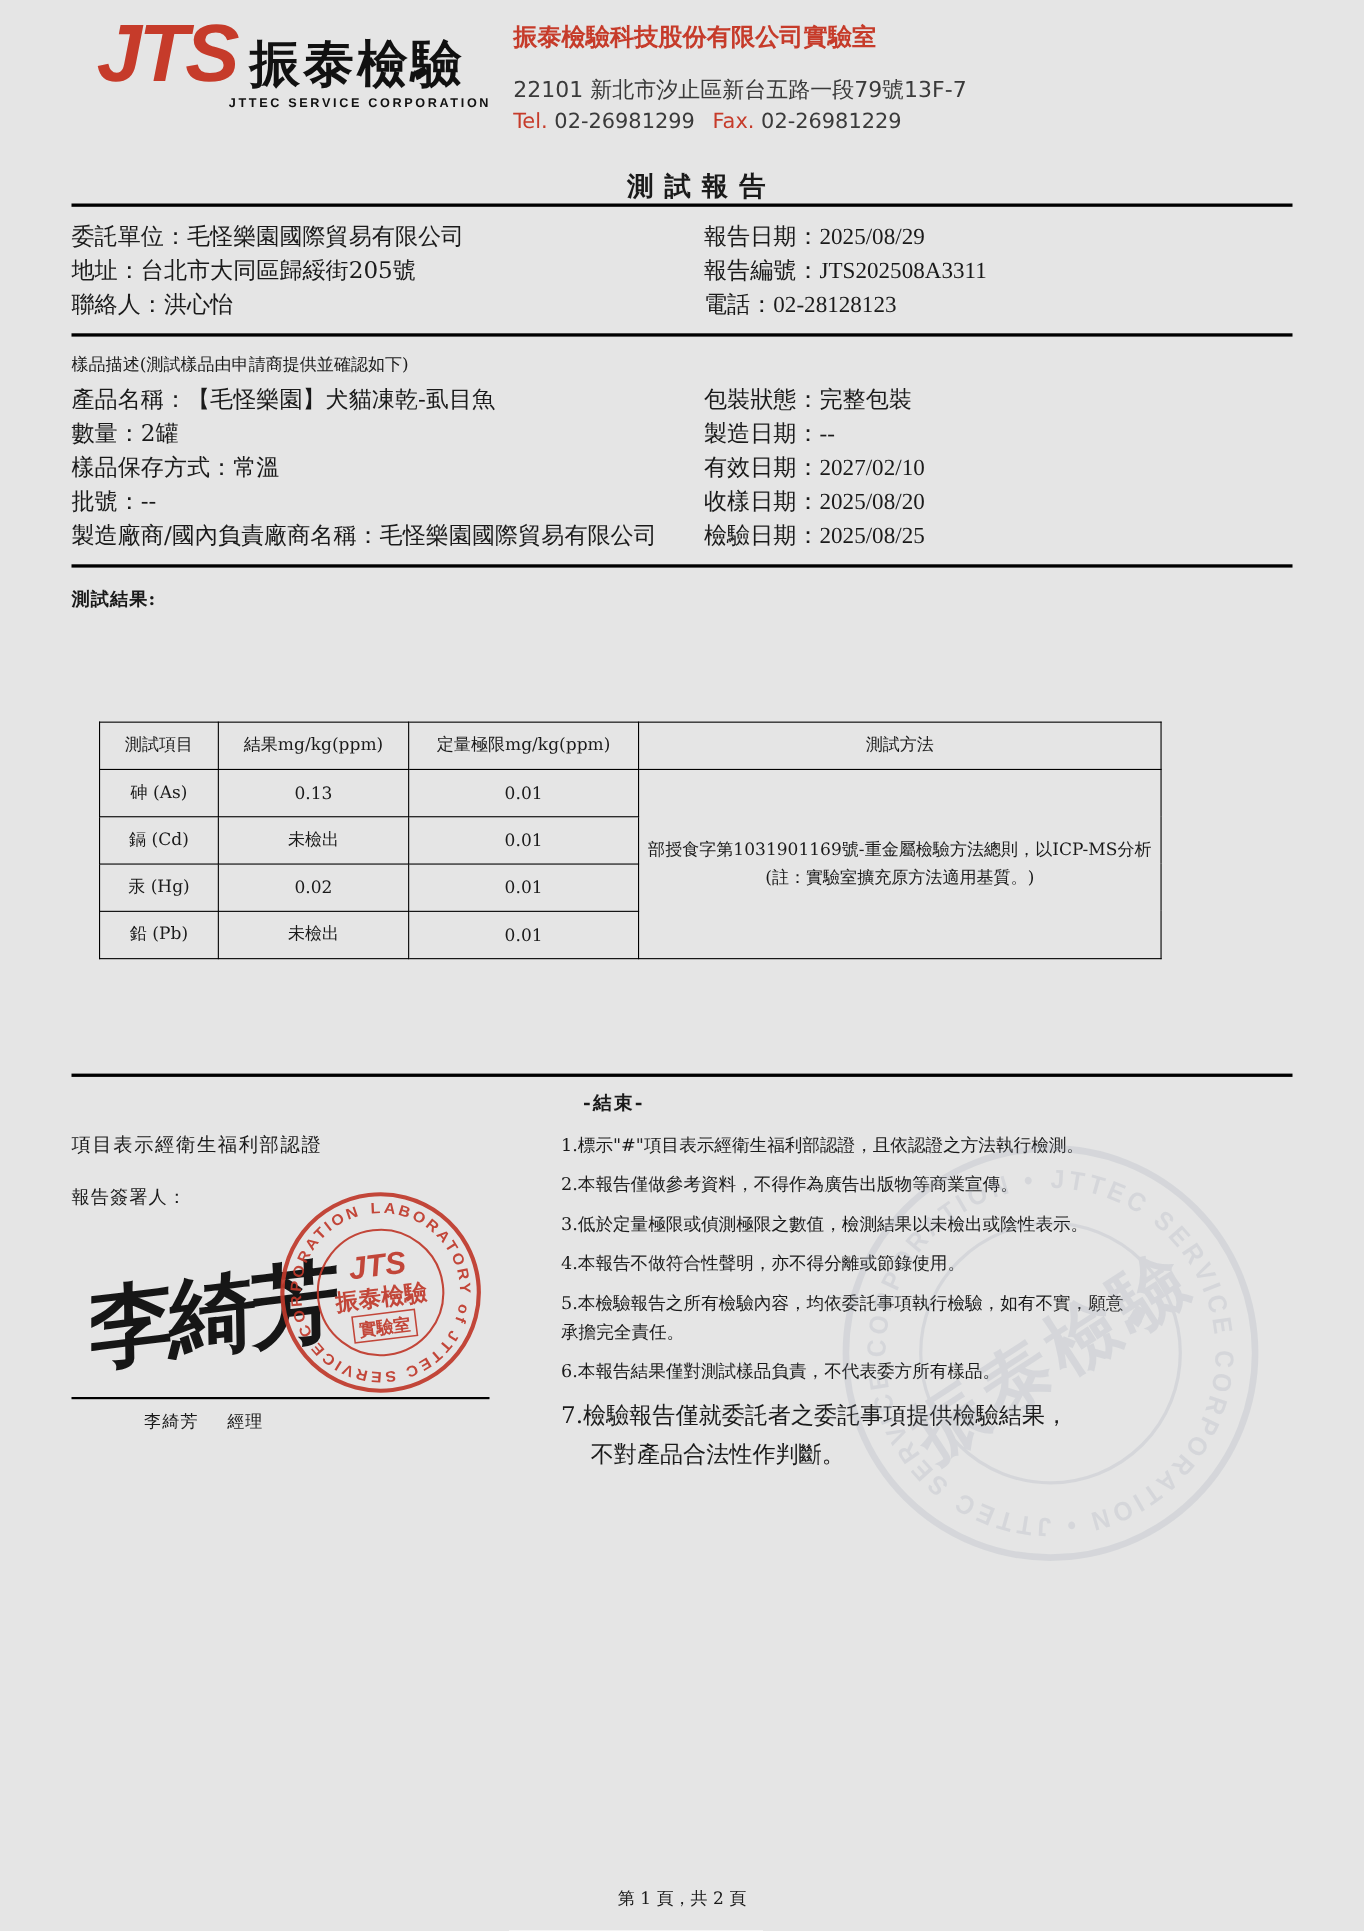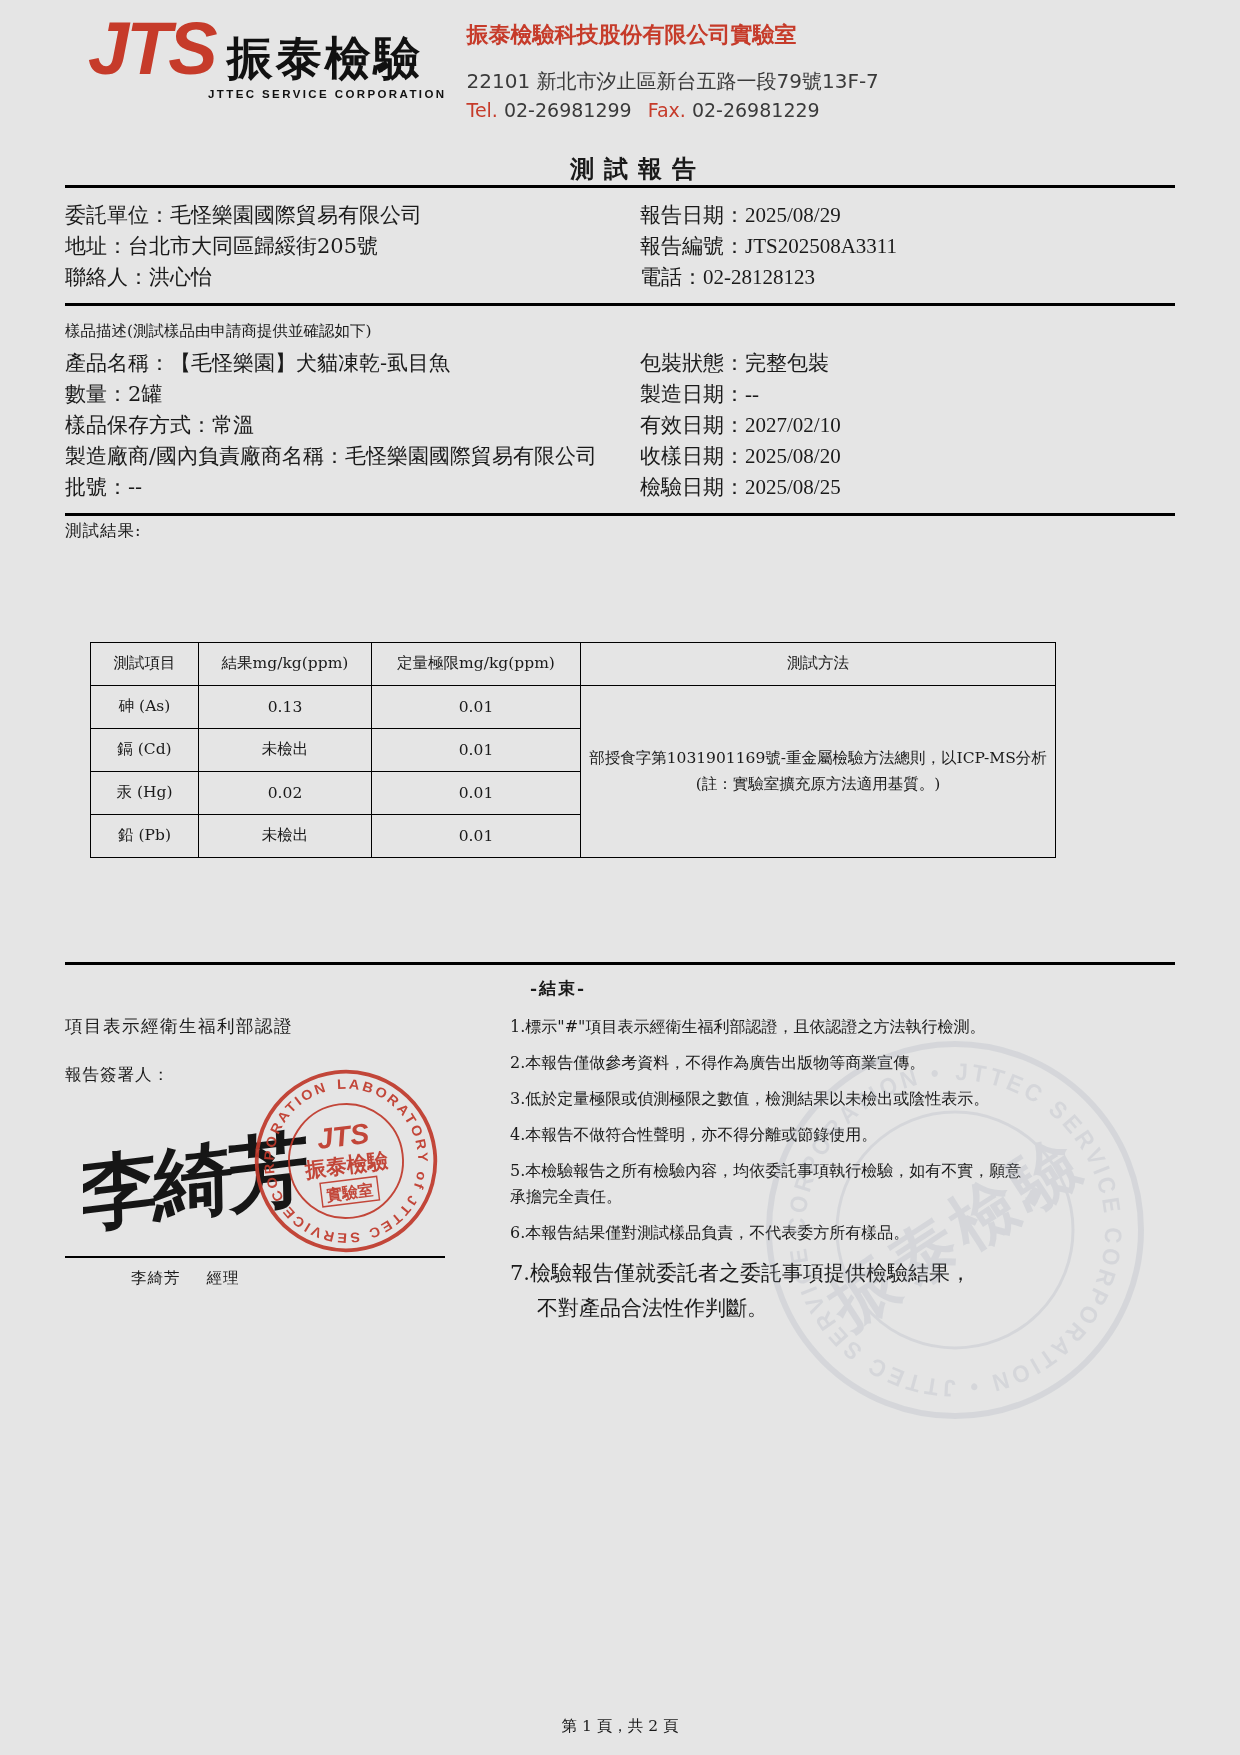--- a/index.html
+++ b/index.html
@@ -29,21 +29,21 @@
   
   .title{text-align:center;font-size:24px;font-weight:700;letter-spacing:10px;margin-top:32px;padding-left:36px;}
   .rule{margin:0 65px;border-top:3px solid #000;height:0;}
   
   .cols{display:flex;padding:12px 65px 10px;}
   .col-l{width:575px;}
   .col-r{flex:1;font-family:Liberation Serif, serif;}
   .iline{font-size:21px;line-height:31px;white-space:nowrap;}
   .sample-head{padding:12px 65px 0;font-size:15.5px;line-height:26px;}
   .cols.sample{padding-top:4px;}
-  .results-label{padding:4px 65px 0;font-size:16.5px;font-weight:400;letter-spacing:1px;}
+  .results-label{padding:18px 65px 0;font-size:16.5px;font-weight:700;letter-spacing:1px;}
   
   table.results{border-collapse:collapse;margin:100px 0 0 90px;}
   table.results th,table.results td{
     border:1.5px solid #000;font-weight:normal;font-size:15.5px;text-align:center;
     vertical-align:middle;padding:0 6px;
   }
   table.results th{height:42px;}
   table.results td{height:42px;}
   .w-item{width:95px;} .w-result{width:160px;} .w-limit{width:196px;} .w-method{width:462px;}
   .method-cell{line-height:26px;}
@@ -113,22 +113,22 @@
   </div>
 
   <div class="rule"></div>
 
   <div class="sample-head">樣品描述(測試樣品由申請商提供並確認如下)</div>
   <div class="cols sample">
     <div class="col-l">
       <div class="iline">產品名稱：【毛怪樂園】犬貓凍乾-虱目魚</div>
       <div class="iline">數量：2罐</div>
       <div class="iline">樣品保存方式：常溫</div>
+      <div class="iline">批號：--</div>
       <div class="iline">製造廠商/國內負責廠商名稱：毛怪樂園國際貿易有限公司</div>
-      <div class="iline">批號：--</div>
     </div>
     <div class="col-r">
       <div class="iline">包裝狀態：完整包裝</div>
       <div class="iline">製造日期：--</div>
       <div class="iline">有效日期：2027/02/10</div>
       <div class="iline">收樣日期：2025/08/20</div>
       <div class="iline">檢驗日期：2025/08/25</div>
     </div>
   </div>
 

